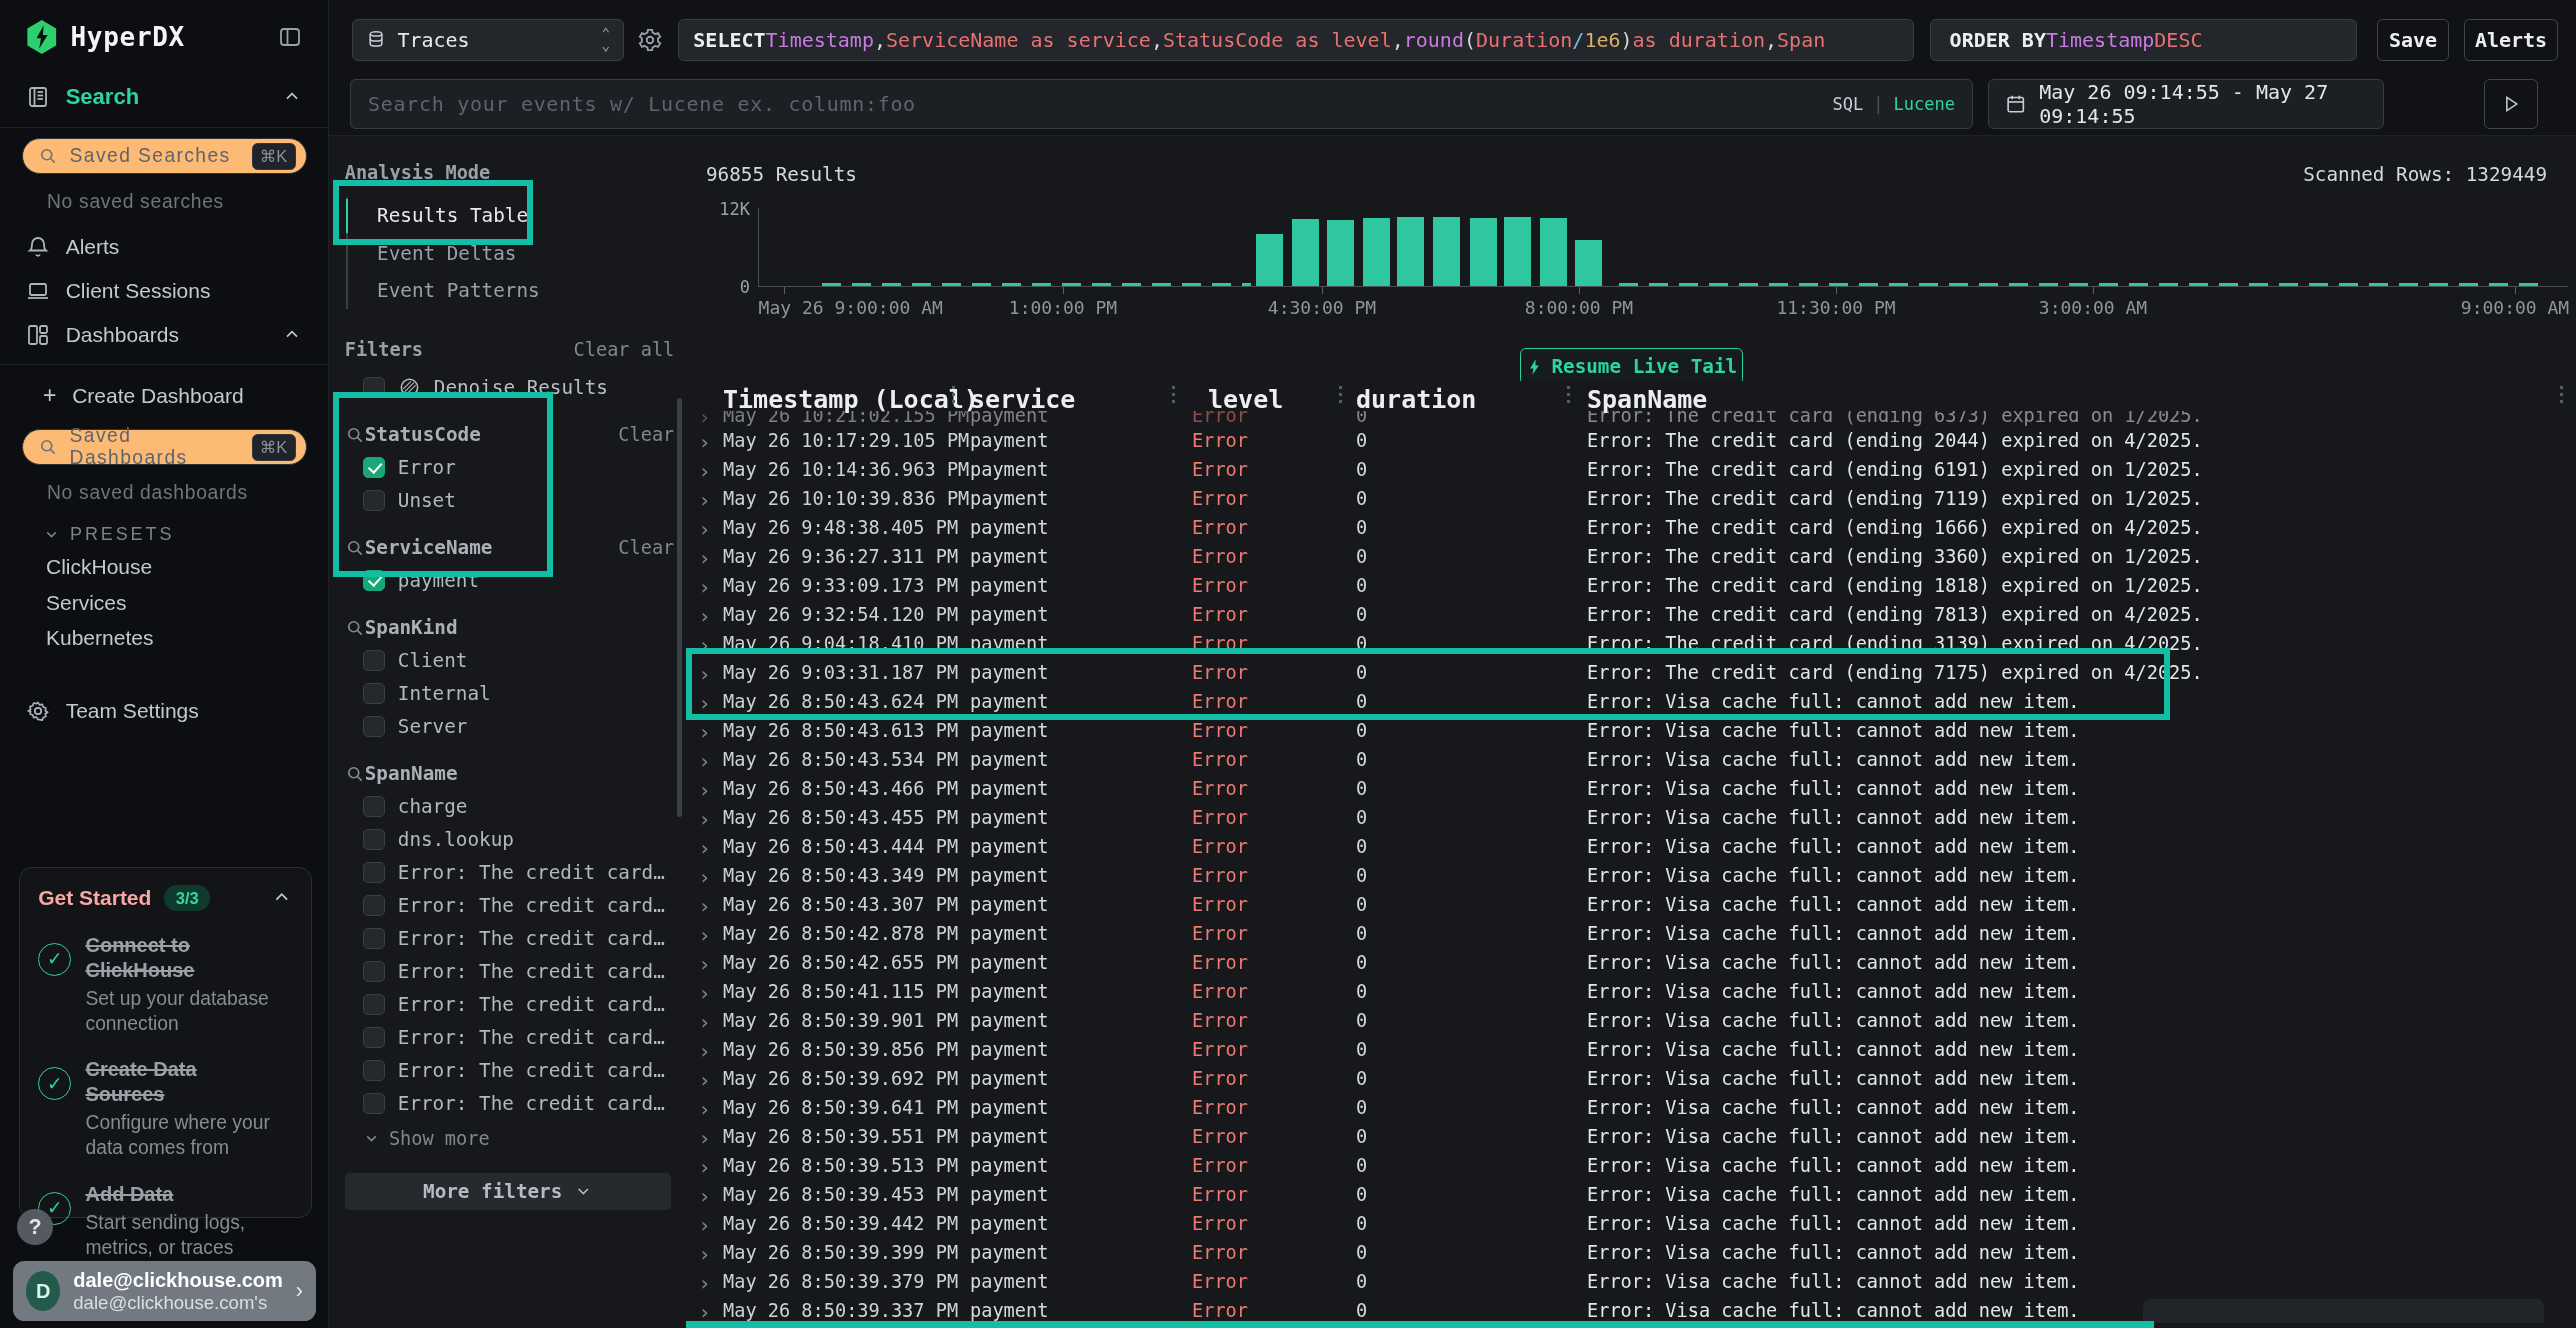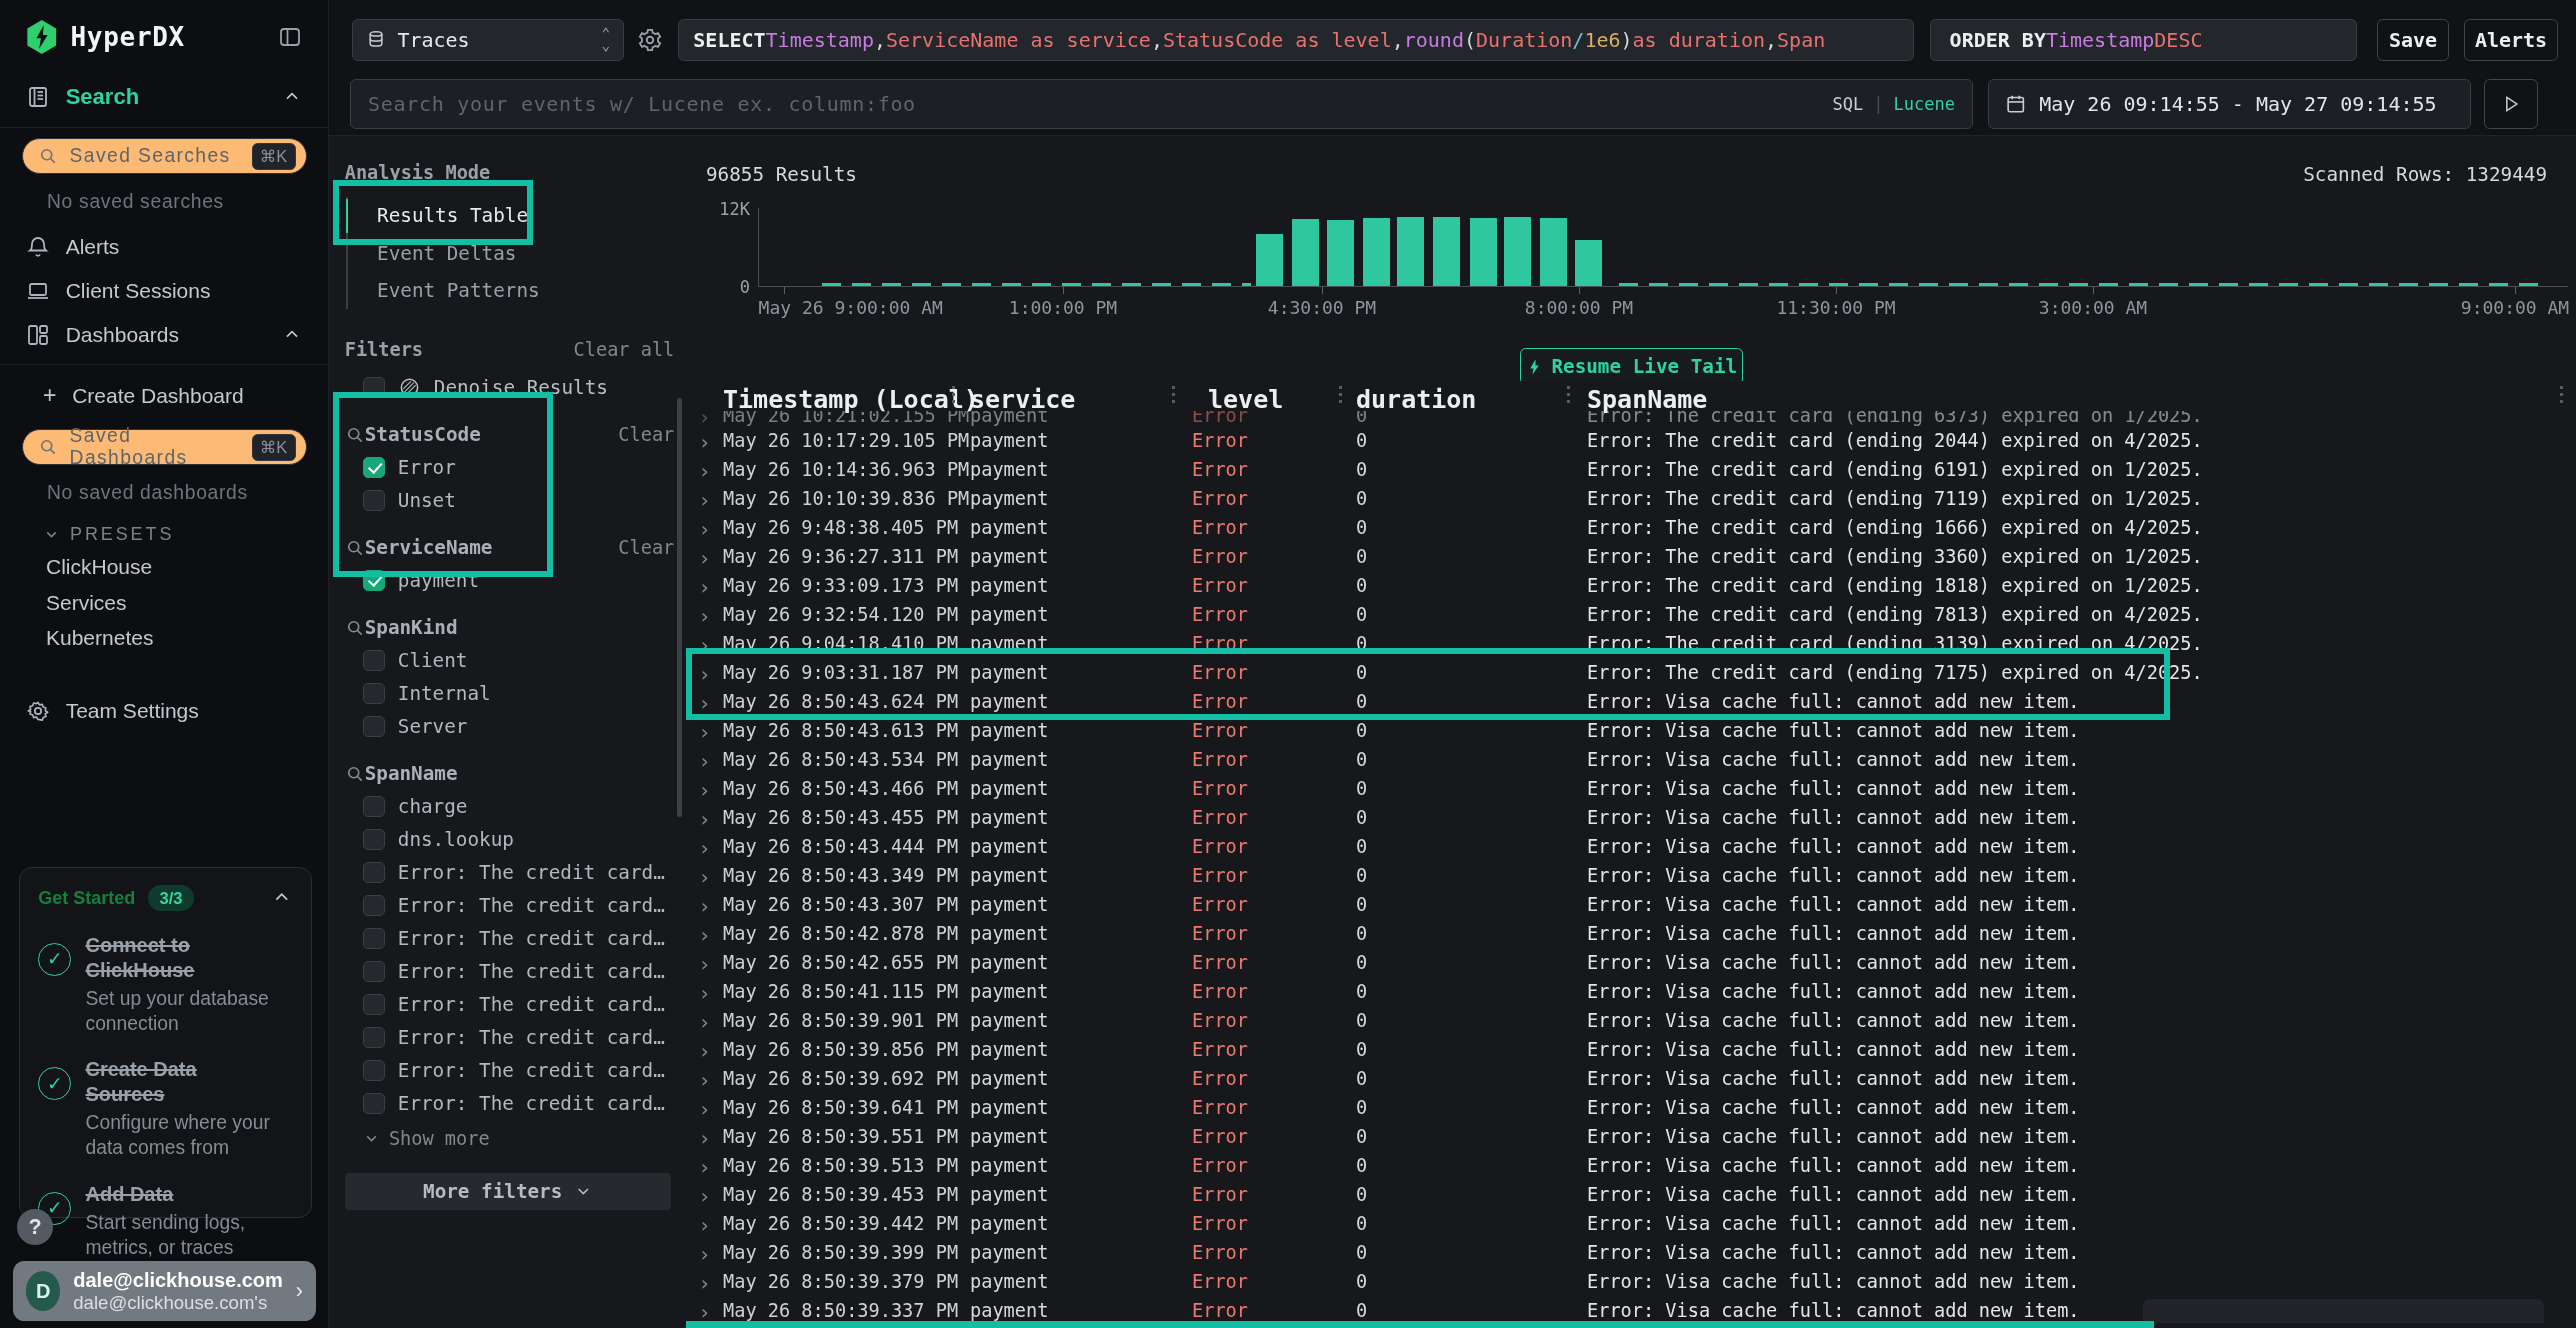--- a/index.html
+++ b/index.html
@@ -32,21 +32,21 @@
     background:#fdba74;border:0.7px solid #2c3137;border-radius:21.5px;padding:0 10px 0 15.7px;color:#5e646c;font-size:19.3px}
   .pill-input .ph{flex:1;letter-spacing:1.4px}
   .kbd{background:#20242a;border:0.7px solid #32373e;border-radius:5.7px;padding:2.9px 7.2px;font-size:16.5px;color:#8a9098}
   .muted-row{padding:7.2px 26px 11.4px 47px;font-size:19.3px;color:#6f757d;letter-spacing:0.7px}
   .presets-row{display:flex;align-items:center;gap:10px;padding:8.6px 26px 4.3px 43px;color:#7d838b;font-size:18px;letter-spacing:2.9px}
   .preset-item{padding:5.7px 26px 5.7px 46px;font-size:21px;color:#c4c9cf;cursor:pointer}
   .team-row{margin-top:33px}
   .gs-card{position:absolute;left:18.6px;top:867px;width:293px;height:351px;border:0.7px solid #2b2f35;
     border-radius:13px;background:#121418;padding:17px 18.6px}
   .gs-head{display:flex;align-items:center;gap:13px}
-  .gs-title{font-size:18px;font-weight:bold;color:#15803d}
+  .gs-title{font-size:21px;font-weight:bold;color:#fca5a5}
   .gs-badge{background:#0f3b2e;color:#37d69b;font-size:16.5px;font-weight:bold;border-radius:715px;padding:3.6px 11.4px}
   .gs-item{display:flex;gap:14.3px;margin-top:21.5px}
   .gs-check{flex:0 0 33px;width:33px;height:33px;border:1.8px solid #2fd39a;border-radius:50%;
     color:#2fd39a;display:flex;align-items:center;justify-content:center;font-size:18.6px;margin-top:10px}
   .gs-item-title{font-size:20px;font-weight:bold;color:#9aa0a7;text-decoration:line-through;width:172px;line-height:1.25}
   .gs-item-sub{font-size:19.3px;color:#868c93;width:186px;line-height:1.3;margin-top:2.9px}
   .help-circle{position:absolute;left:17px;top:1209px;width:36px;height:36px;border-radius:50%;
     background:#595e66;color:#eef0f3;display:flex;align-items:center;justify-content:center;font-size:21.5px;font-weight:bold;opacity:.95}
   .user-chip{position:absolute;left:13px;top:1261px;width:303px;height:60px;background:rgba(125,130,139,.92);
     border-radius:11.4px;display:flex;align-items:center;gap:13px;padding:0 13px}
@@ -66,21 +66,21 @@
   .tk-kw{color:#eceef0;font-weight:bold}.tk-purple{color:var(--purple)}.tk-red{color:var(--red)}
   .tk-plain{color:#d5d9dd}.tk-cyan{color:var(--cyan)}.tk-yellow{color:var(--yellow)}
   .btn{position:absolute;border:0.7px solid #41464d;border-radius:5.7px;background:transparent;color:#eceef0;
     font-weight:bold;font-size:20px;display:flex;align-items:center;justify-content:center;cursor:pointer;font-family:"DejaVu Sans Mono",monospace}
   .save-btn{left:2048px;top:18.6px;width:72px;height:42px}
   .alerts-btn{left:2135px;top:18.6px;width:94px;height:42px}
   .search-input{left:21px;top:79px;width:1623px;height:50px;background:var(--input);border-radius:5.7px;padding:0 17px;cursor:text}
   .search-ph{color:#5f656d;font-size:20px;letter-spacing:0.7px}
   .lang-toggle{margin-left:auto;display:flex;align-items:center;gap:10px;font-size:17px}
   .lang-sql{color:#c9ced4;cursor:pointer}.lang-sep{color:#4a4f56}.lang-lucene{color:var(--green);cursor:pointer}
-  .date-box{left:1659px;top:79px;width:483px;height:50px;background:var(--input);border-radius:5.7px;padding:0 15.7px;gap:13px;font-size:20px;color:#e3e6ea;cursor:pointer}
+  .date-box{left:1659px;top:79px;width:396px;height:50px;background:var(--input);border-radius:5.7px;padding:0 15.7px;gap:13px;font-size:20px;color:#e3e6ea;cursor:pointer}
   .play-btn{left:2155px;top:79px;width:54px;height:50px;border:0.7px solid #41464d;border-radius:5.7px;
     display:flex;align-items:center;justify-content:center;cursor:pointer;position:absolute}
 
   
   .fpanel{position:absolute;left:329px;top:136px;width:361px;height:1192px;background:var(--bg-main);padding:26px 15.7px 0 15.7px;font-size:19.3px}
   .fp-title{color:#9aa0a7;font-weight:bold;font-size:18.6px;margin-bottom:14.3px}
   .mode-list{border-left:2.1px solid #3a3f45;margin-left:1.4px}
   .mode-item{position:relative;padding:7.2px 0 7.2px 29px;color:#9aa0a7;cursor:pointer;white-space:nowrap}
   .mode-item.active{color:#e8eaec}
   .mode-item.active::before{content:"";position:absolute;left:-2.1px;top:1.4px;bottom:1.4px;width:2.1px;background:var(--green)}

